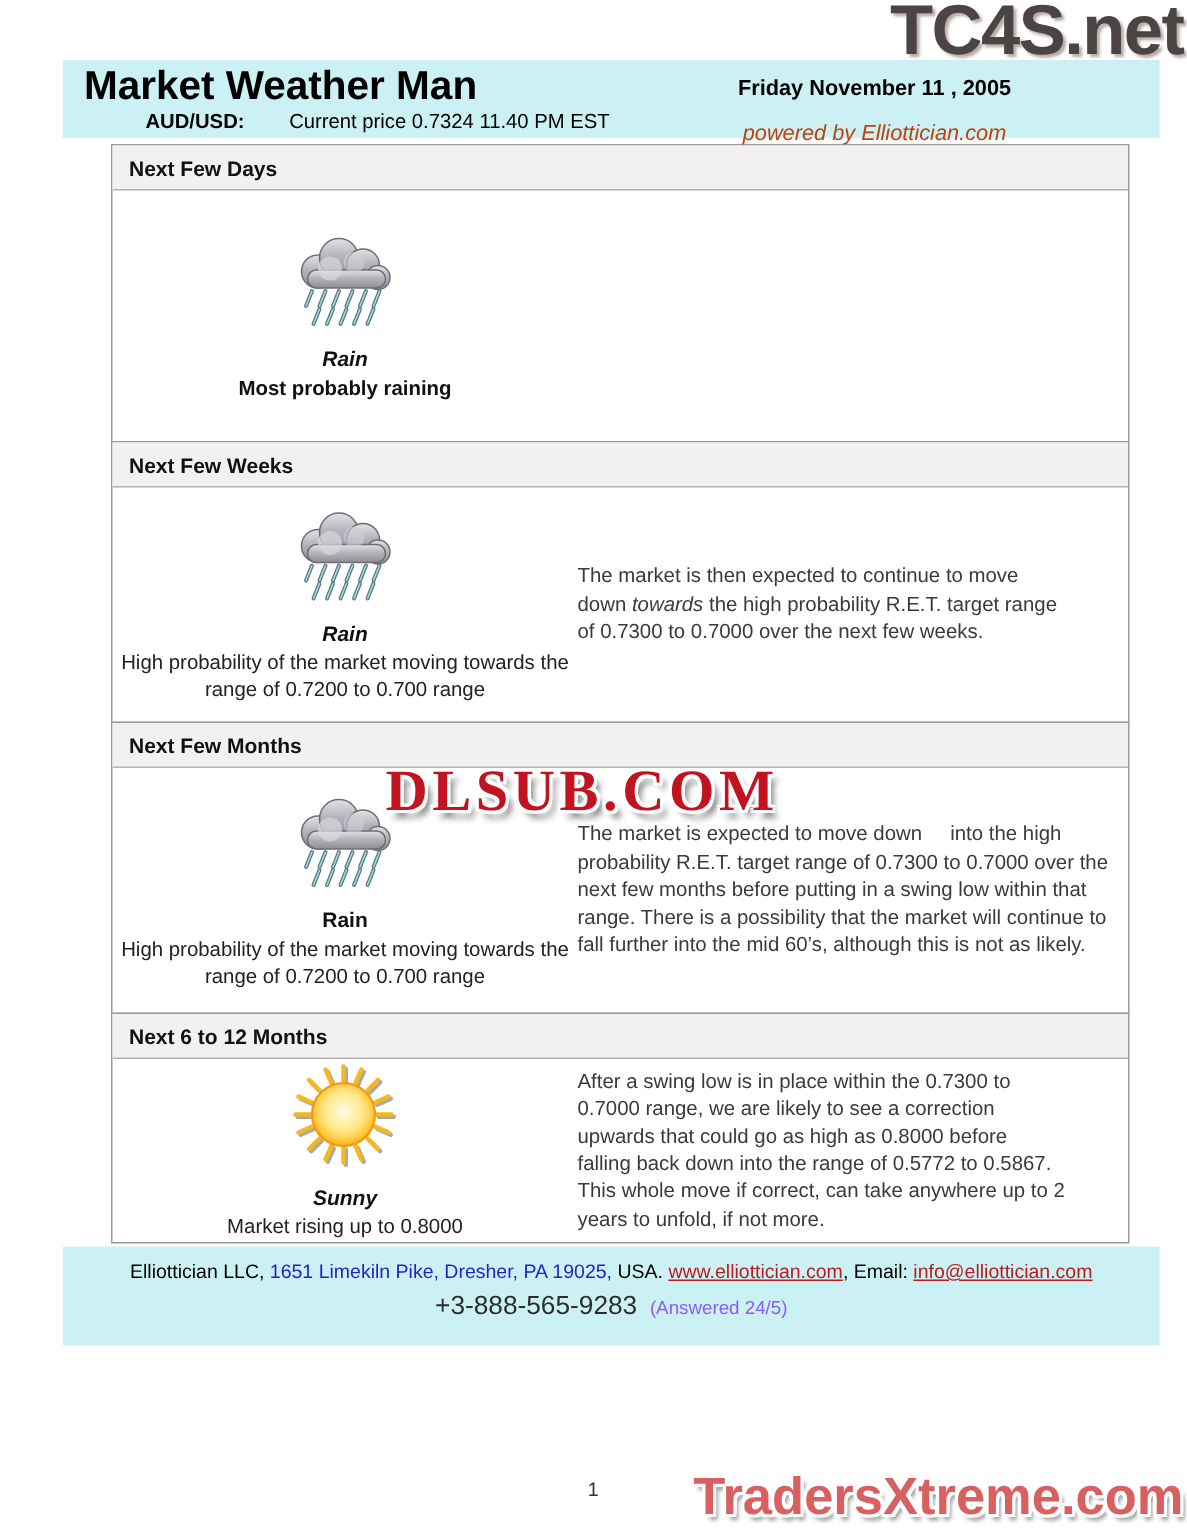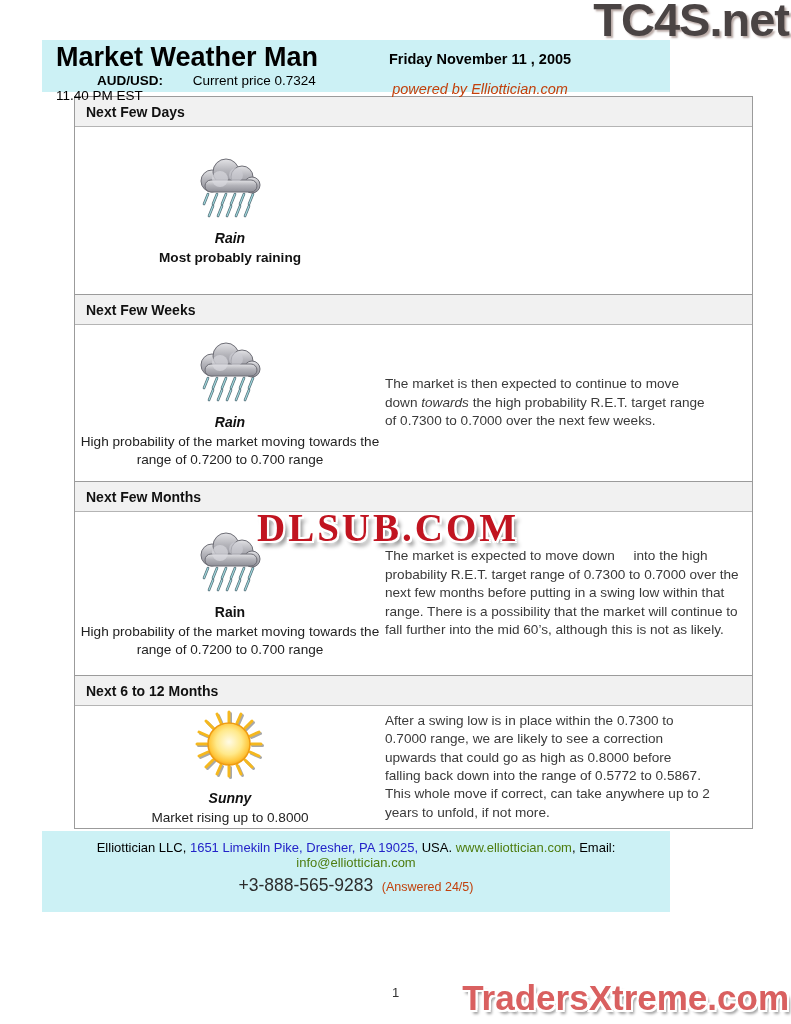--- a/index.html
+++ b/index.html
@@ -30,21 +30,21 @@
     position:absolute; bottom:6px; right:2px;
     font-size:35px; font-weight:bold; letter-spacing:0px;
     color:#d96060;
     text-shadow:
       -2px -2px 0 #fff, 2px -2px 0 #fff, -2px 2px 0 #fff, 2px 2px 0 #fff,
       -2px 0 0 #fff, 2px 0 0 #fff, 0 -2px 0 #fff, 0 2px 0 #fff,
       3px 4px 3px #9a9a9a;
   }
 
   
-  .band { width:628px; margin-left:42px; background:#ccf1f5; }
+  .band { width:731px; margin-left:42px; background:#ccf1f5; }
   .header-band {
     margin-top:40px; height:52px; display:flex; align-items:flex-start;
     padding:2px 0 0 14px;
   }
   .header-left { flex:1; }
   .title { font-size:27px; font-weight:bold; letter-spacing:0px; line-height:30px; }
   .subline { font-size:13.5px; margin-top:1px; }
   .subline .pair { font-weight:bold;margin-left:41px; }
   .subline .price { margin-left:26px; }
   .header-right { width:300px; text-align:center; padding-top:9px; margin-right:40px; }
@@ -72,24 +72,24 @@
   .cond-italic { font-style:italic; }
   .summary { font-size:13.6px; line-height:1.3; margin-top:3px; color:#222;
              padding:0 4px; }
   .summary-bold { font-weight:bold; color:#111; }
   .icon-wrap { display:inline-block; }
 
   
   .footer-band { margin-top:2px; padding:9px 0 16px 0; text-align:center; }
   .footer-line1 { font-size:13px; color:#000; }
   .blue-text { color:#2323c8; }
-  .footer-link { color:#4d7c0f; cursor:pointer; }
+  .footer-link { color:#b91c1c; text-decoration:underline; cursor:pointer; }
   .footer-line2 { margin-top:5px; }
   .phone { font-size:17.5px; color:#2c2c2c; }
-  .phone-note { font-size:12.5px; color:#c2410c; margin-left:4px; }
+  .phone-note { font-size:12.5px; color:#8b5cf6; margin-left:4px; }
 
   .page-number {
     position:absolute; left:50%; transform:translateX(-50%);
     bottom:24px; font-size:13px; color:#333;
   }
 </style>
 </head>
 <body>
 
 <svg width="0" height="0" style="position:absolute" aria-hidden="true">

